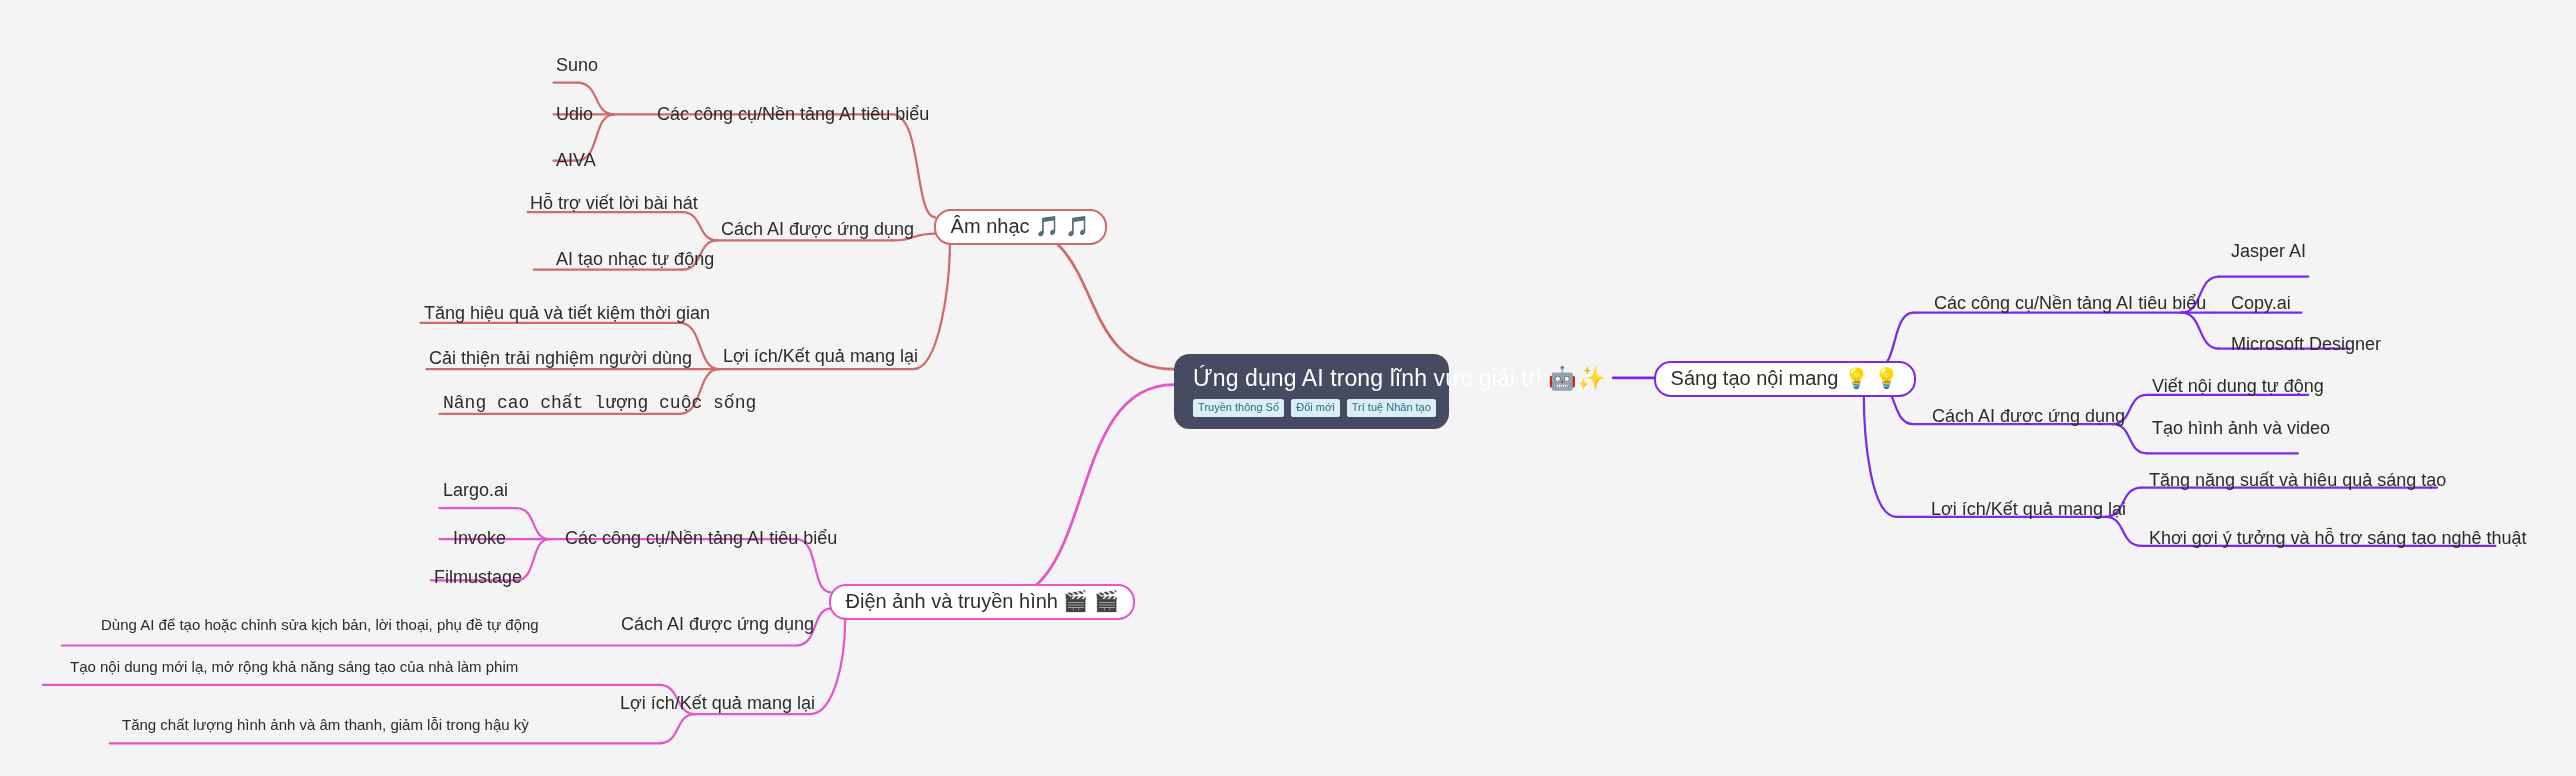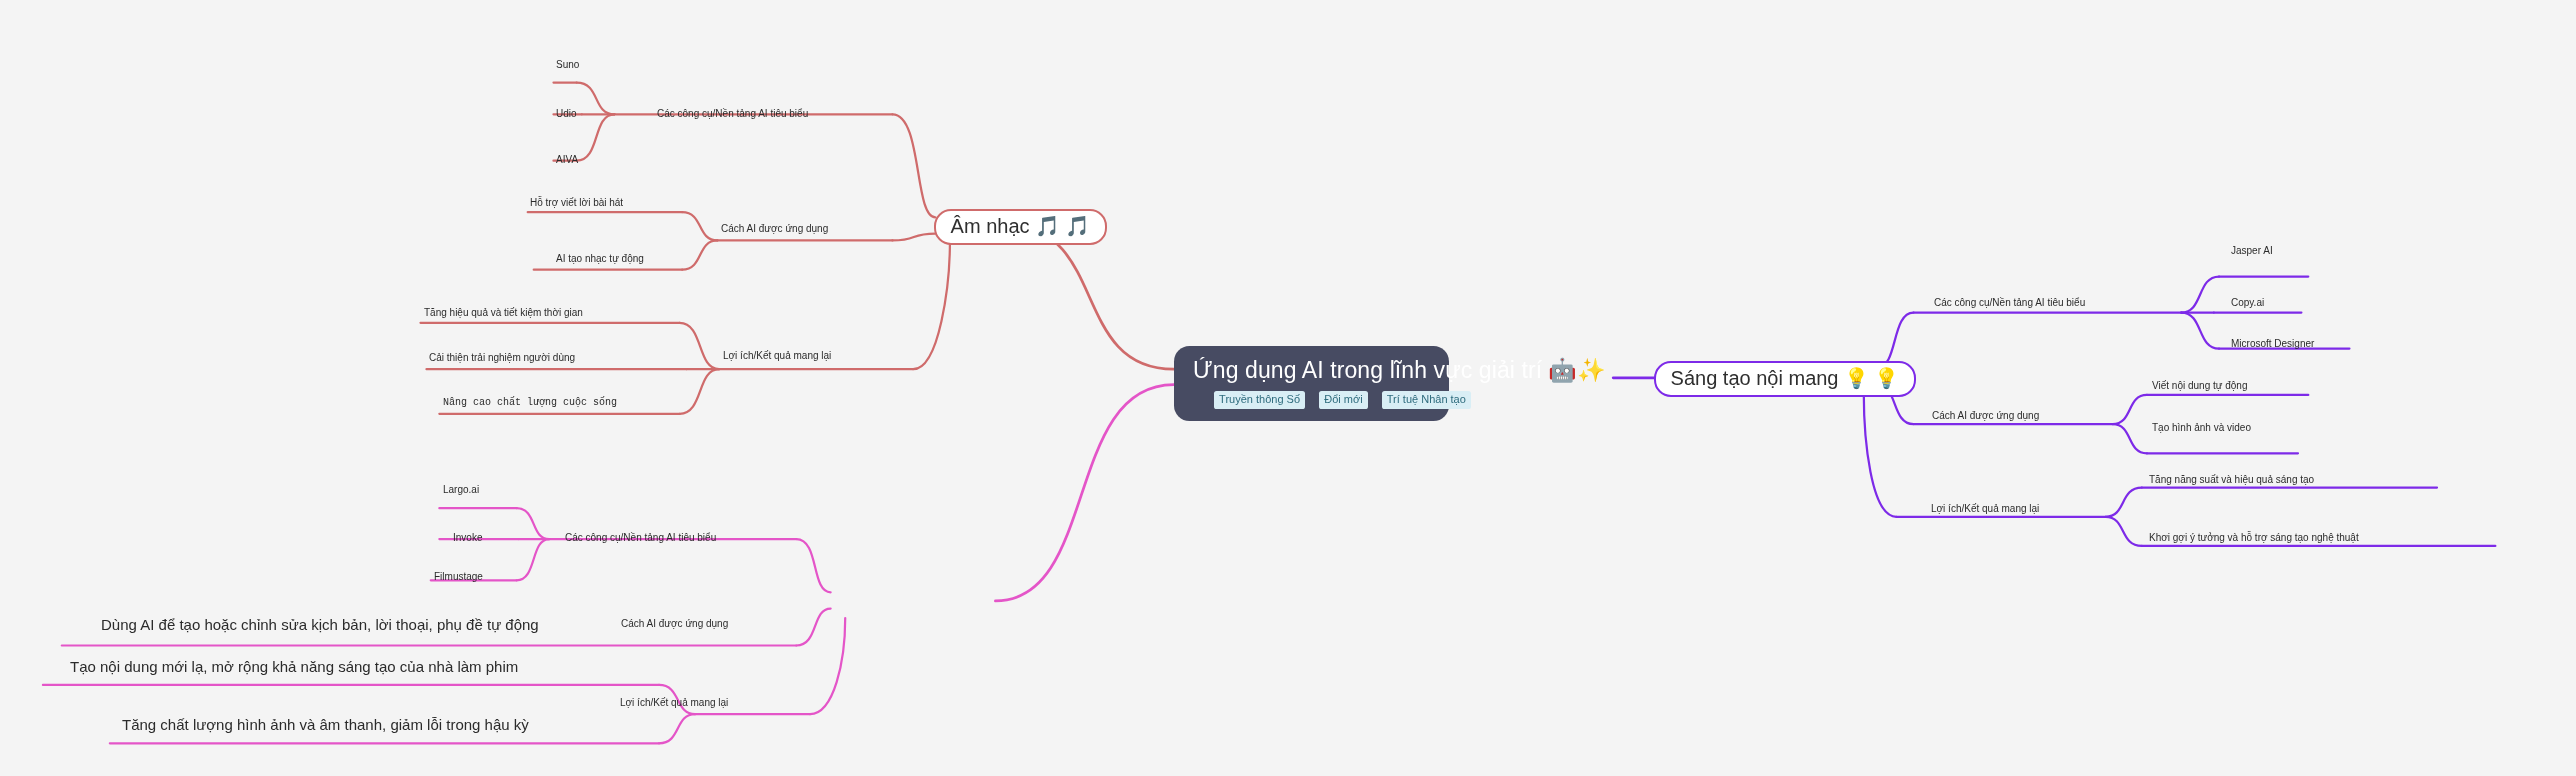--- a/index.html
+++ b/index.html
@@ -23,21 +23,21 @@
     box-sizing:border-box;
   }
   .root-title{
     color:#ffffff;
     font-size:23px;
     line-height:27.5px;
     letter-spacing:0.1px;
     font-weight:400;
     display:block;
   }
-  .root-tags{display:flex;gap:14px;margin-top:6px;margin-left:21px;}
+  .root-tags{display:flex;gap:7px;margin-top:6px;}
   .tag{
     background:#d9eef5;
     color:#2e6b7d;
     font-size:11px;
     line-height:13px;
     padding:2.6px 5.1px 3.4px 5.1px;
     border-radius:2.6px;
     display:inline-block;
   }
 
@@ -50,21 +50,21 @@
     font-size:20px;
     line-height:17px;
     color:#2f2f2f;
     box-sizing:border-box;
   }
   .pill.purple{border-color:#7d2ae8;}
   .pill.pink{border-color:#e455c8;}
 
   
   .lbl{
-    font-size:10px;
+    font-size:18px;
     line-height:16.3px;
     color:#2b2b2b;
   }
   .lbl.small{font-size:15px;line-height:15.4px;}
 </style>
 </head>
 <body>
 
 <div id="canvas">
 
@@ -141,21 +141,21 @@
 
       <path d="M2172,458 C2172,510 2180,602 2210,602" stroke="#7d2ae8"></path>
       <path d="M2210,602 L2454,602" stroke="#7d2ae8"></path>
       <path d="M2454,602 C2478,602 2470,568 2496,568" stroke="#7d2ae8"></path>
       <path d="M2496,568 L2840,568" stroke="#7d2ae8"></path>
       <path d="M2454,602 C2478,602 2470,636 2496,636" stroke="#7d2ae8"></path>
       <path d="M2496,636 L2908,636" stroke="#7d2ae8"></path>
     </g>
   </svg>
 
-  <div class="node root" style="left:1174px;top:346px;width:275px;">
+  <div class="node root" style="left:1174px;top:354px;width:275px;">
     <span class="root-title">Ứng dụng AI trong lĩnh vực giải trí 🤖✨</span>
     <div class="root-tags">
       <span class="tag">Truyền thông Số</span>
       <span class="tag">Đổi mới</span>
       <span class="tag">Trí tuệ Nhân tạo</span>
     </div>
   </div>
 
   <div class="node pill" style="left:934px;top:209px;">
     <span>Âm nhạc 🎵 🎵</span>
@@ -190,20 +190,23 @@
   <div class="node lbl" style="left:424px;top:305px;">
     <span>Tăng hiệu quả và tiết kiệm thời gian</span>
   </div>
   <div class="node lbl" style="left:429px;top:350px;">
     <span>Cải thiện trải nghiệm người dùng</span>
   </div>
   <div class="node lbl" style="left:443px;top:395px;font-family:Liberation Mono, monospace;">
     <span>Nâng cao chất lượng cuộc sống</span>
   </div>
 
+  <div class="node pill pink" style="left:829px;top:584px;">
+    <span>Điện ảnh và truyền hình 🎬 🎬</span>
+  </div>
 
   <div class="node lbl" style="left:565px;top:530px;">
     <span>Các công cụ/Nền tảng AI tiêu biểu</span>
   </div>
   <div class="node lbl" style="left:443px;top:482px;">
     <span>Largo.ai</span>
   </div>
   <div class="node lbl" style="left:453px;top:530px;">
     <span>Invoke</span>
   </div>

